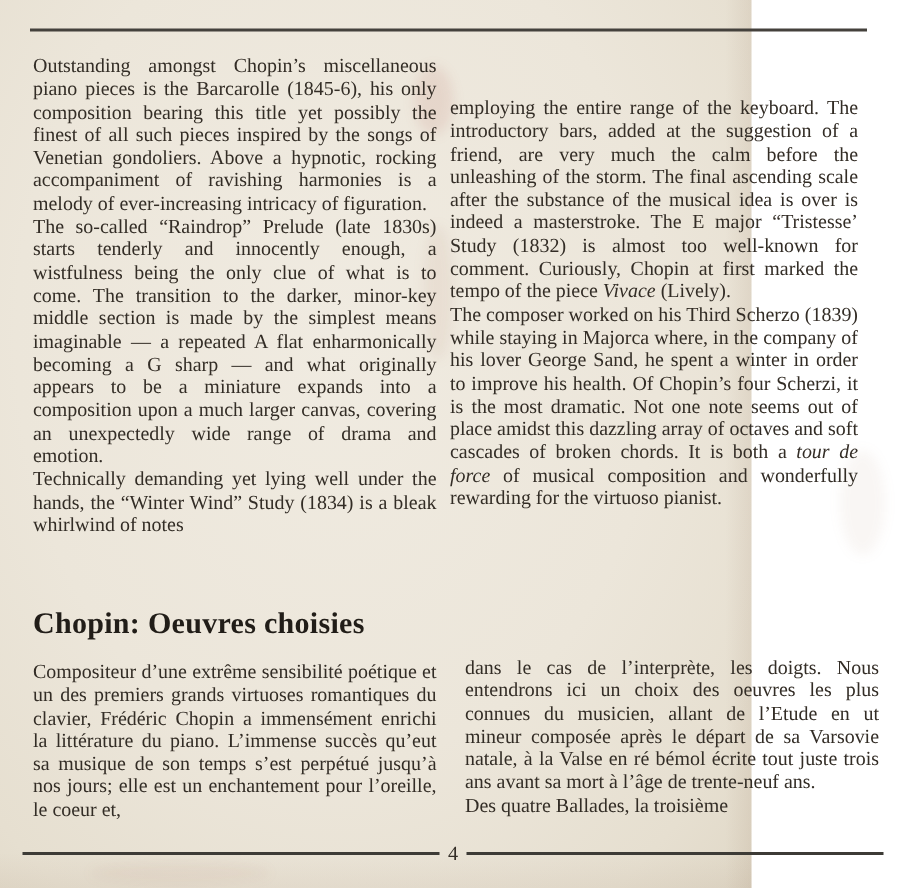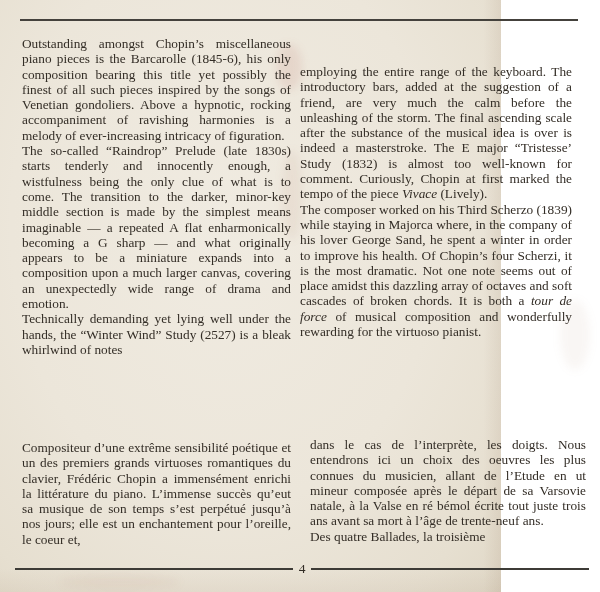--- a/index.html
+++ b/index.html
@@ -53,30 +53,31 @@
   <div class="rule-top"></div>
 
   <div class="bleed bleed-1"></div>
   <div class="bleed bleed-2"></div>
   <div class="bleed bleed-3"></div>
   <div class="bleed bleed-4"></div>
 
   <div id="en-left" class="col">
       <p class="para">Outstanding amongst Chopin’s miscellaneous piano pieces is the Barcarolle (1845-6), his only composition bearing this title yet possibly the finest of all such pieces inspired by the songs of Venetian gondoliers. Above a hypnotic, rocking accompaniment of ravishing harmonies is a melody of ever-increasing intricacy of figuration.</p>
       <p class="para">The so-called “Raindrop” Prelude (late 1830s) starts tenderly and innocently enough, a wistfulness being the only clue of what is to come. The transition to the darker, minor-key middle section is made by the simplest means imaginable — a repeated A flat enharmonically becoming a G sharp — and what originally appears to be a miniature expands into a composition upon a much larger canvas, covering an unexpectedly wide range of drama and emotion.</p>
-      <p class="para">Technically demanding yet lying well under the hands, the “Winter Wind” Study (2527) is a bleak whirlwind of notes</p>
+      <p class="para">Technically demanding yet lying well under the hands, the “Winter Wind” Study (1834) is a bleak whirlwind of notes</p>
     </div>
 
   <div id="en-right" class="col">
     <div>
         <p class="para">employing the entire range of the keyboard. The introductory bars, added at the suggestion of a friend, are very much the calm before the unleashing of the storm. The final ascending scale after the substance of the musical idea is over is indeed a masterstroke. The E major “Tristesse’ Study (1832) is almost too well-known for comment. Curiously, Chopin at first marked the tempo of the piece <i>Vivace</i> (Lively).</p>
         <p class="para">The composer worked on his Third Scherzo (1839) while staying in Majorca where, in the company of his lover George Sand, he spent a winter in order to improve his health. Of Chopin’s four Scherzi, it is the most dramatic. Not one note seems out of place amidst this dazzling array of octaves and soft cascades of broken chords. It is both a <i>tour de force</i> of musical composition and wonderfully rewarding for the virtuoso pianist.</p>
       </div>
   </div>
 
+  <h2 class="section-heading">Chopin: Oeuvres choisies</h2>
 
   <div id="fr-right" class="col">
       <p class="para">dans le cas de l’interprète, les doigts. Nous entendrons ici un choix des oeuvres les plus connues du musicien, allant de l’Etude en ut mineur composée après le départ de sa Varsovie natale, à la Valse en ré bémol écrite tout juste trois ans avant sa mort à l’âge de trente-neuf ans.</p>
       <p class="para">Des quatre Ballades, la troisième</p>
     </div>
 
   <div id="fr-left" class="col">
       <p class="para">Compositeur d’une extrême sensibilité poétique et un des premiers grands virtuoses romantiques du clavier, Frédéric Chopin a immensément enrichi la littérature du piano. L’immense succès qu’eut sa musique de son temps s’est perpétué jusqu’à nos jours; elle est un enchantement pour l’oreille, le coeur et,</p>
     </div>
 

